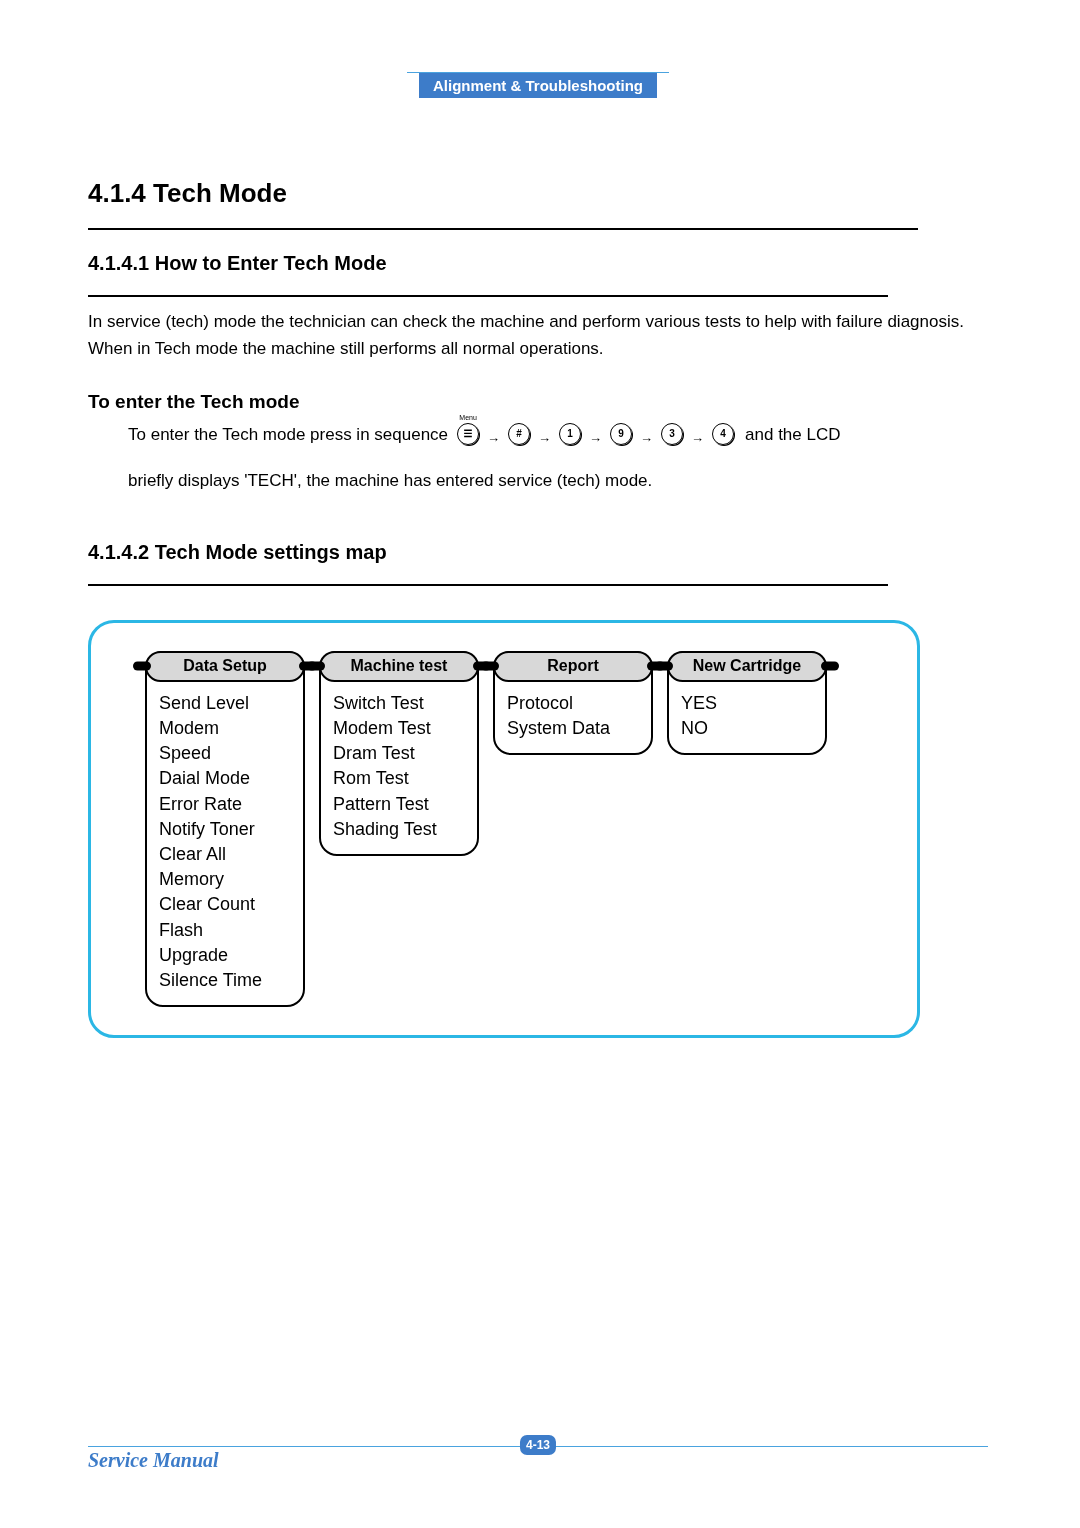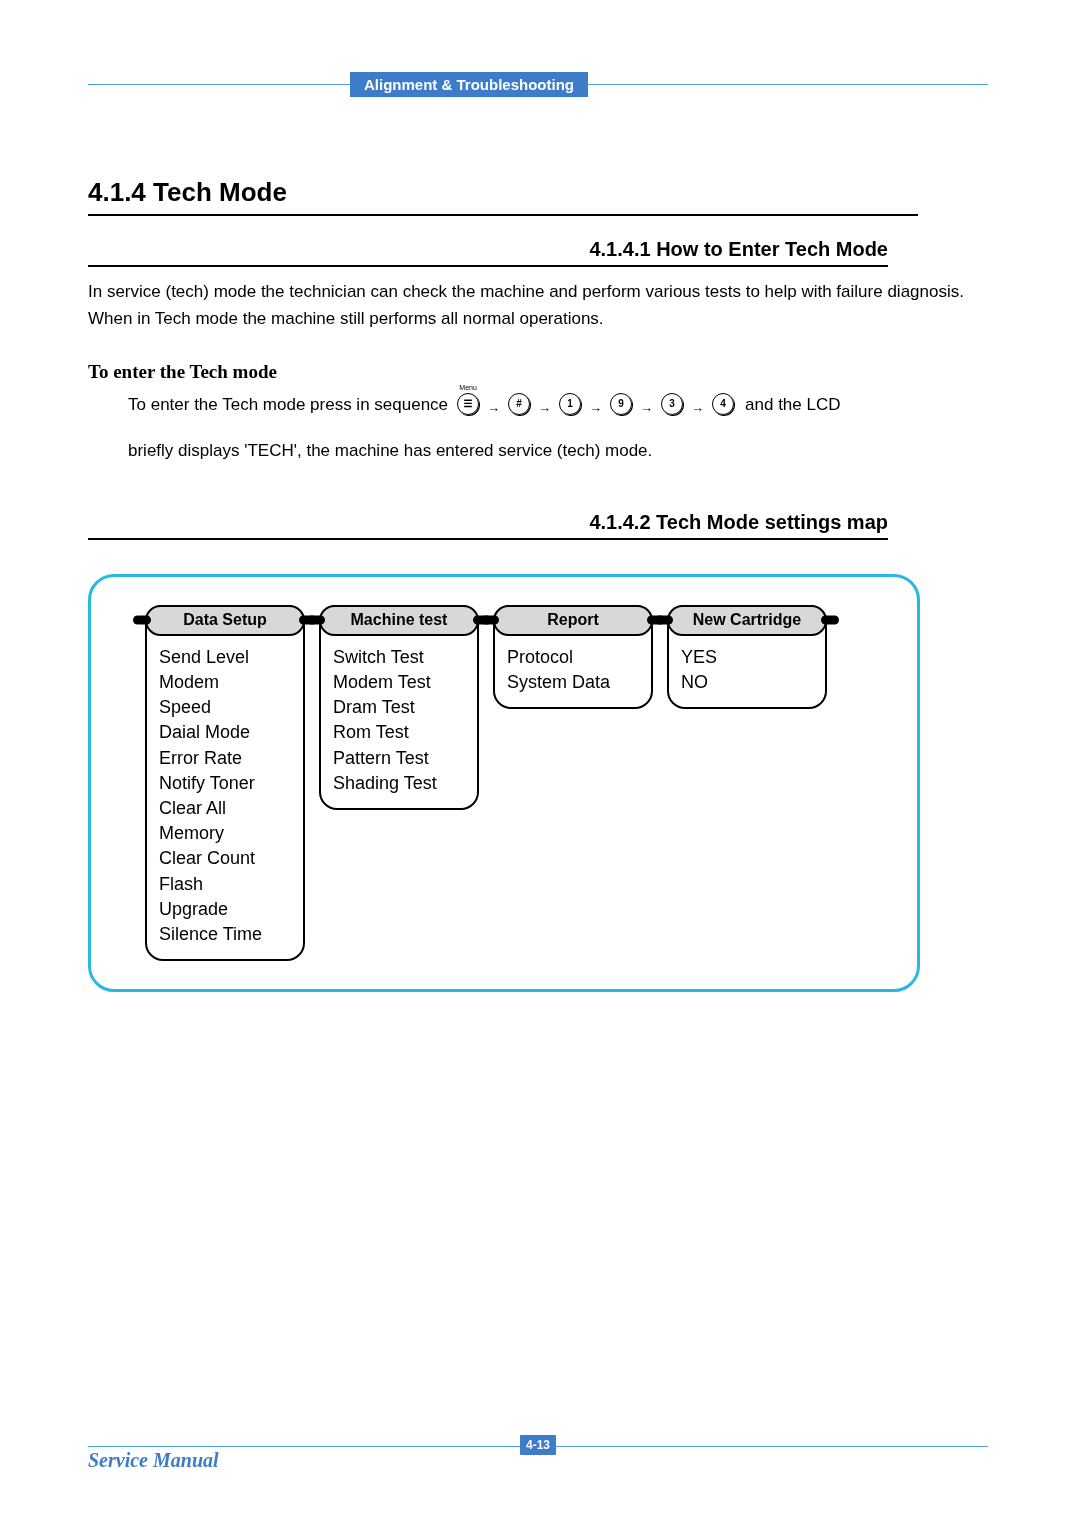--- a/index.html
+++ b/index.html
@@ -14,20 +14,21 @@
   .page {
     position: absolute;
     left: 88px;
     top: 72px;
     width: 900px;
   }
   .header-bar {
     display: flex;
     align-items: center;
     margin-bottom: 80px;
+    flex-direction: column;
   }
   .rule-left {
     height: 1px;
     background: #4aa3df;
     width: 262px;
   }
   .rule-right {
     height: 1px;
     background: #4aa3df;
     flex: 1;
@@ -36,38 +37,36 @@
     background: #3d7cc9;
     color: #fff;
     font-weight: bold;
     font-size: 15px;
     padding: 4px 14px;
   }
   .h2 {
     font-size: 26px;
     font-weight: bold;
     border-bottom: 2px solid #000;
-    padding-bottom: 6px;
+    padding-bottom: 19px;
     margin-bottom: 22px;
     width: 830px;
   }
   .h3 {
     font-size: 20px;
     font-weight: bold;
     border-bottom: 2px solid #000;
-    padding-bottom: 4px;
+    padding-bottom: 20px;
     margin-bottom: 14px;
     width: 800px;
-    text-align: right;
   }
   .h4 {
     font-size: 19px;
     font-weight: bold;
     margin-bottom: 10px;
-    font-family: Liberation Serif, serif;
   }
   .para {
     font-size: 17px;
     line-height: 1.35;
     margin-bottom: 4px;
     width: 896px;
   }
   .seq-block {
     margin: 30px 0 50px 0;
   }
@@ -195,21 +194,21 @@
   }
   .page-num-pill {
     position: absolute;
     left: 50%;
     top: -14px;
     transform: translateX(-50%);
     background: #3d7cc9;
     color: #fff;
     font-weight: bold;
     font-size: 12px;
-    border-radius: 1px;
+    border-radius: 7px;
     padding: 3px 6px;
   }
 </style>
 </head>
 <body>
 
 <div class="page">
 
   <div class="header-bar">
     <div class="rule-left"></div>

